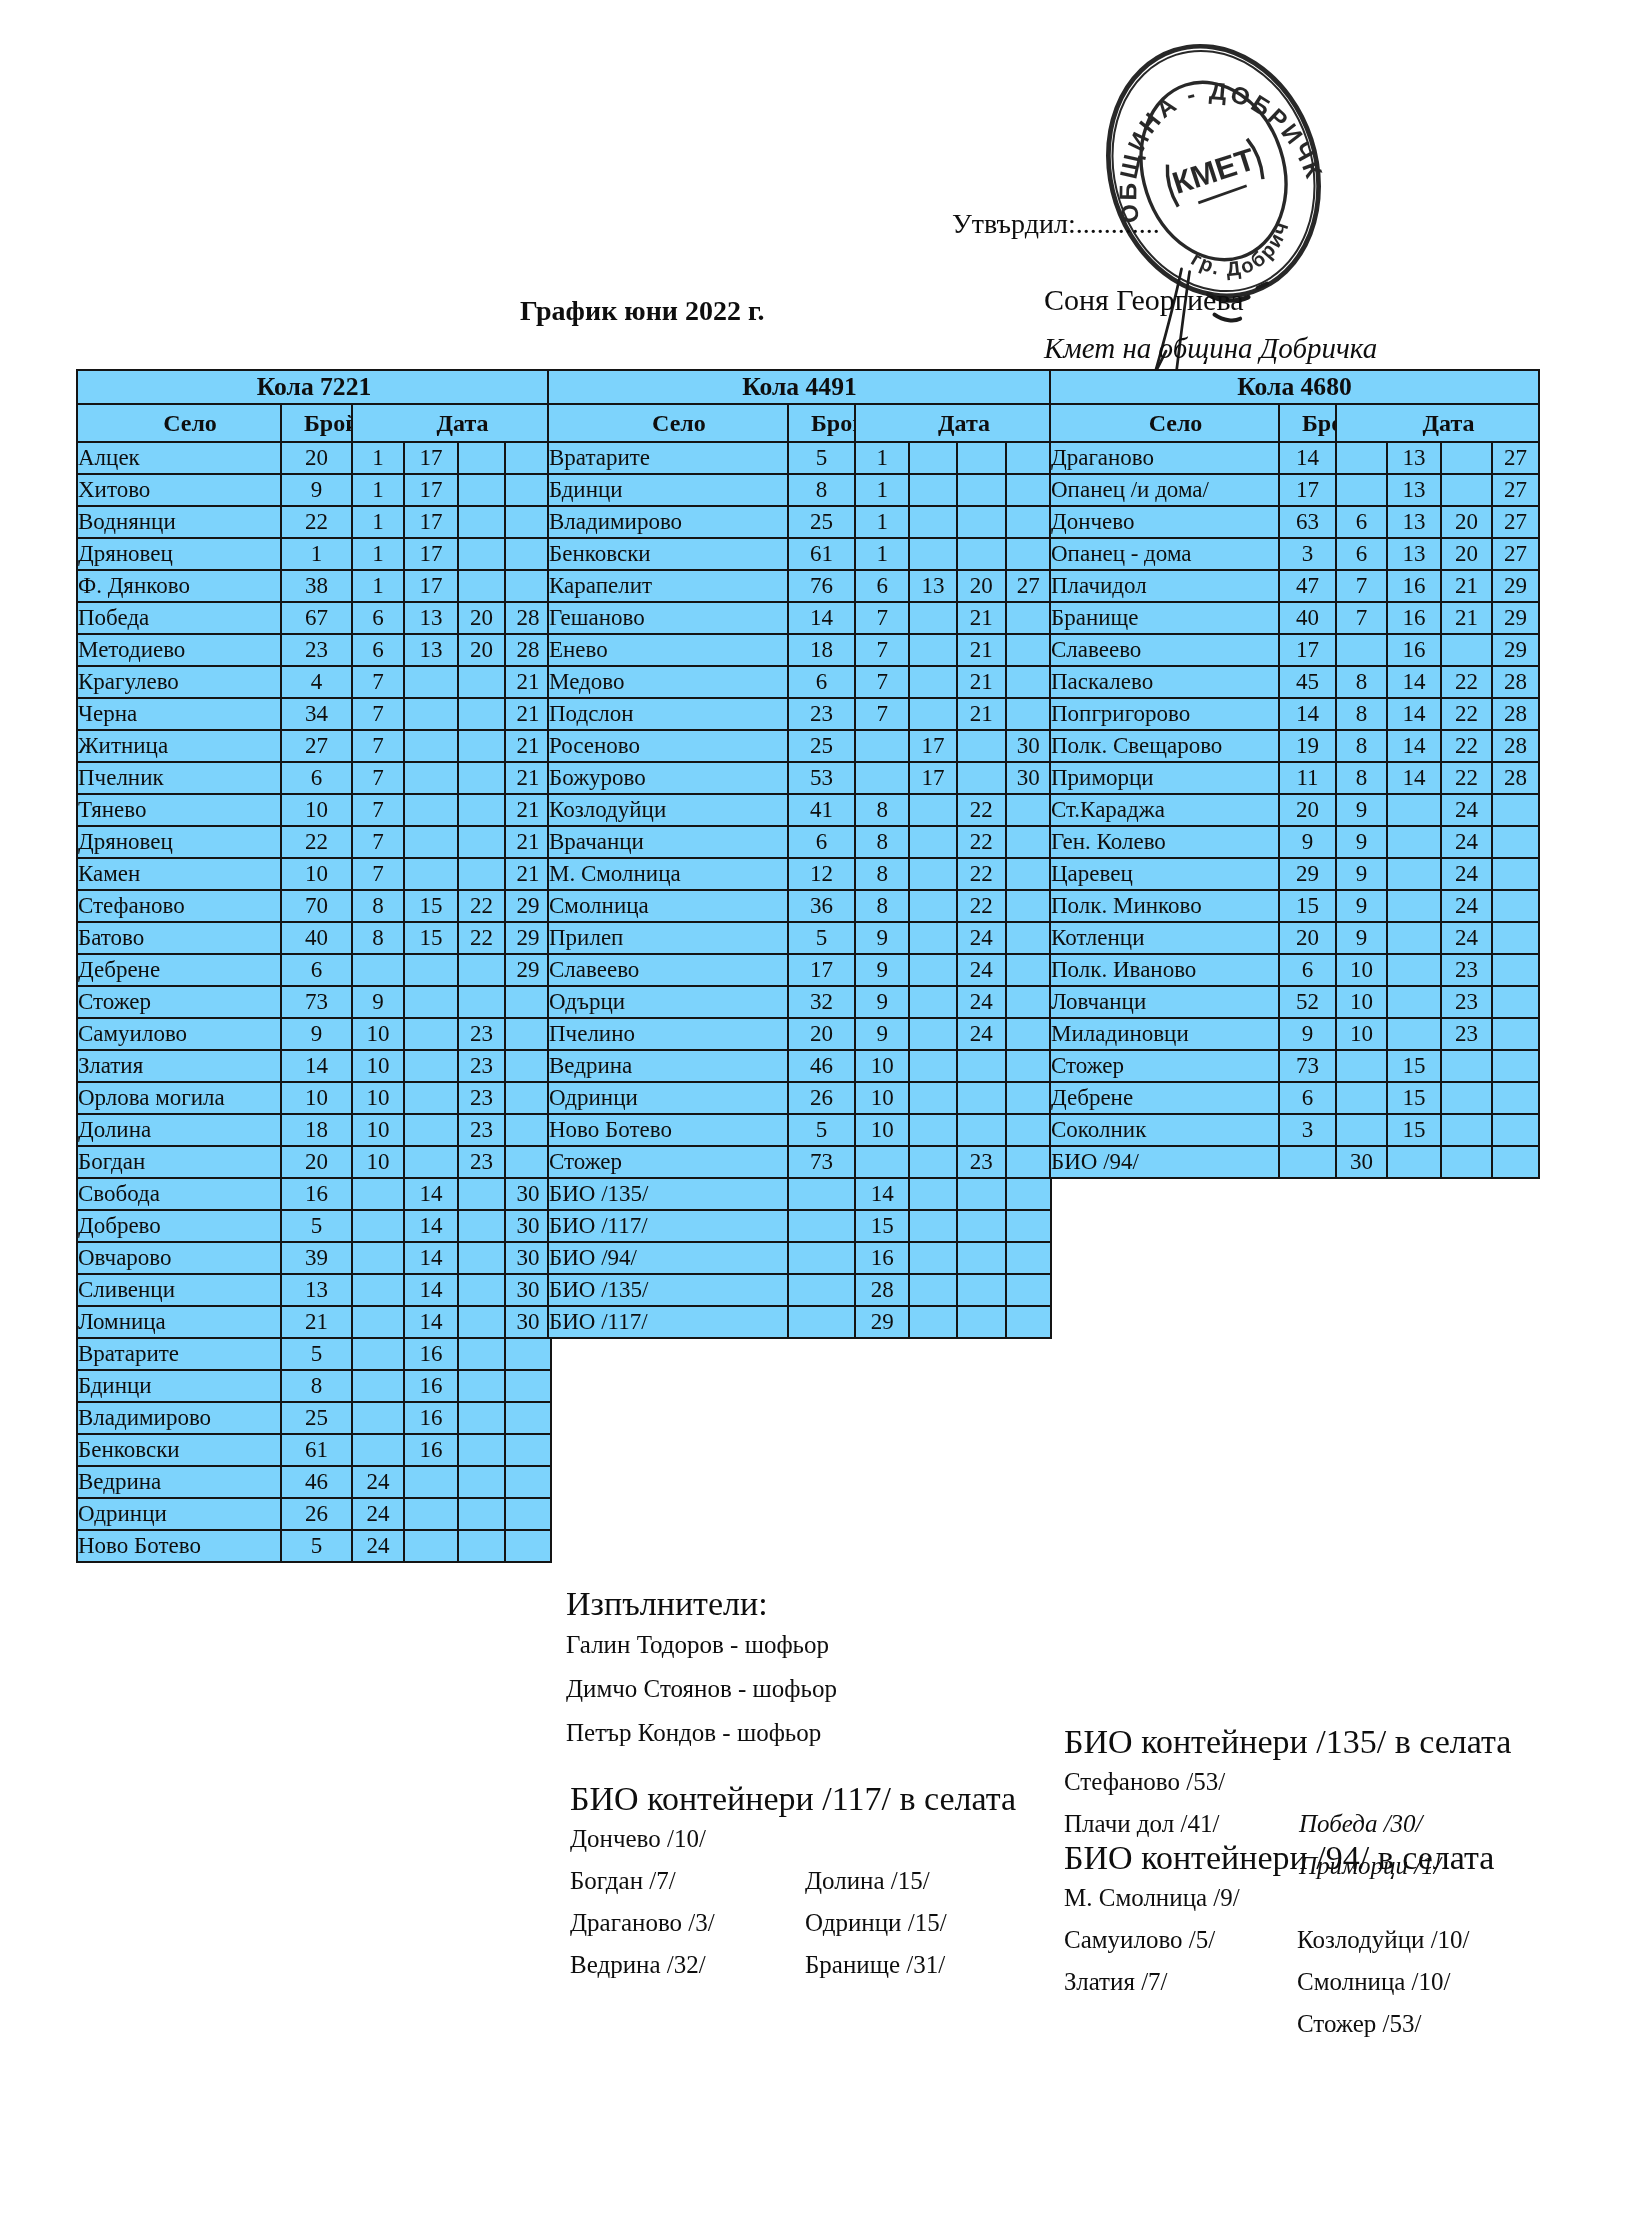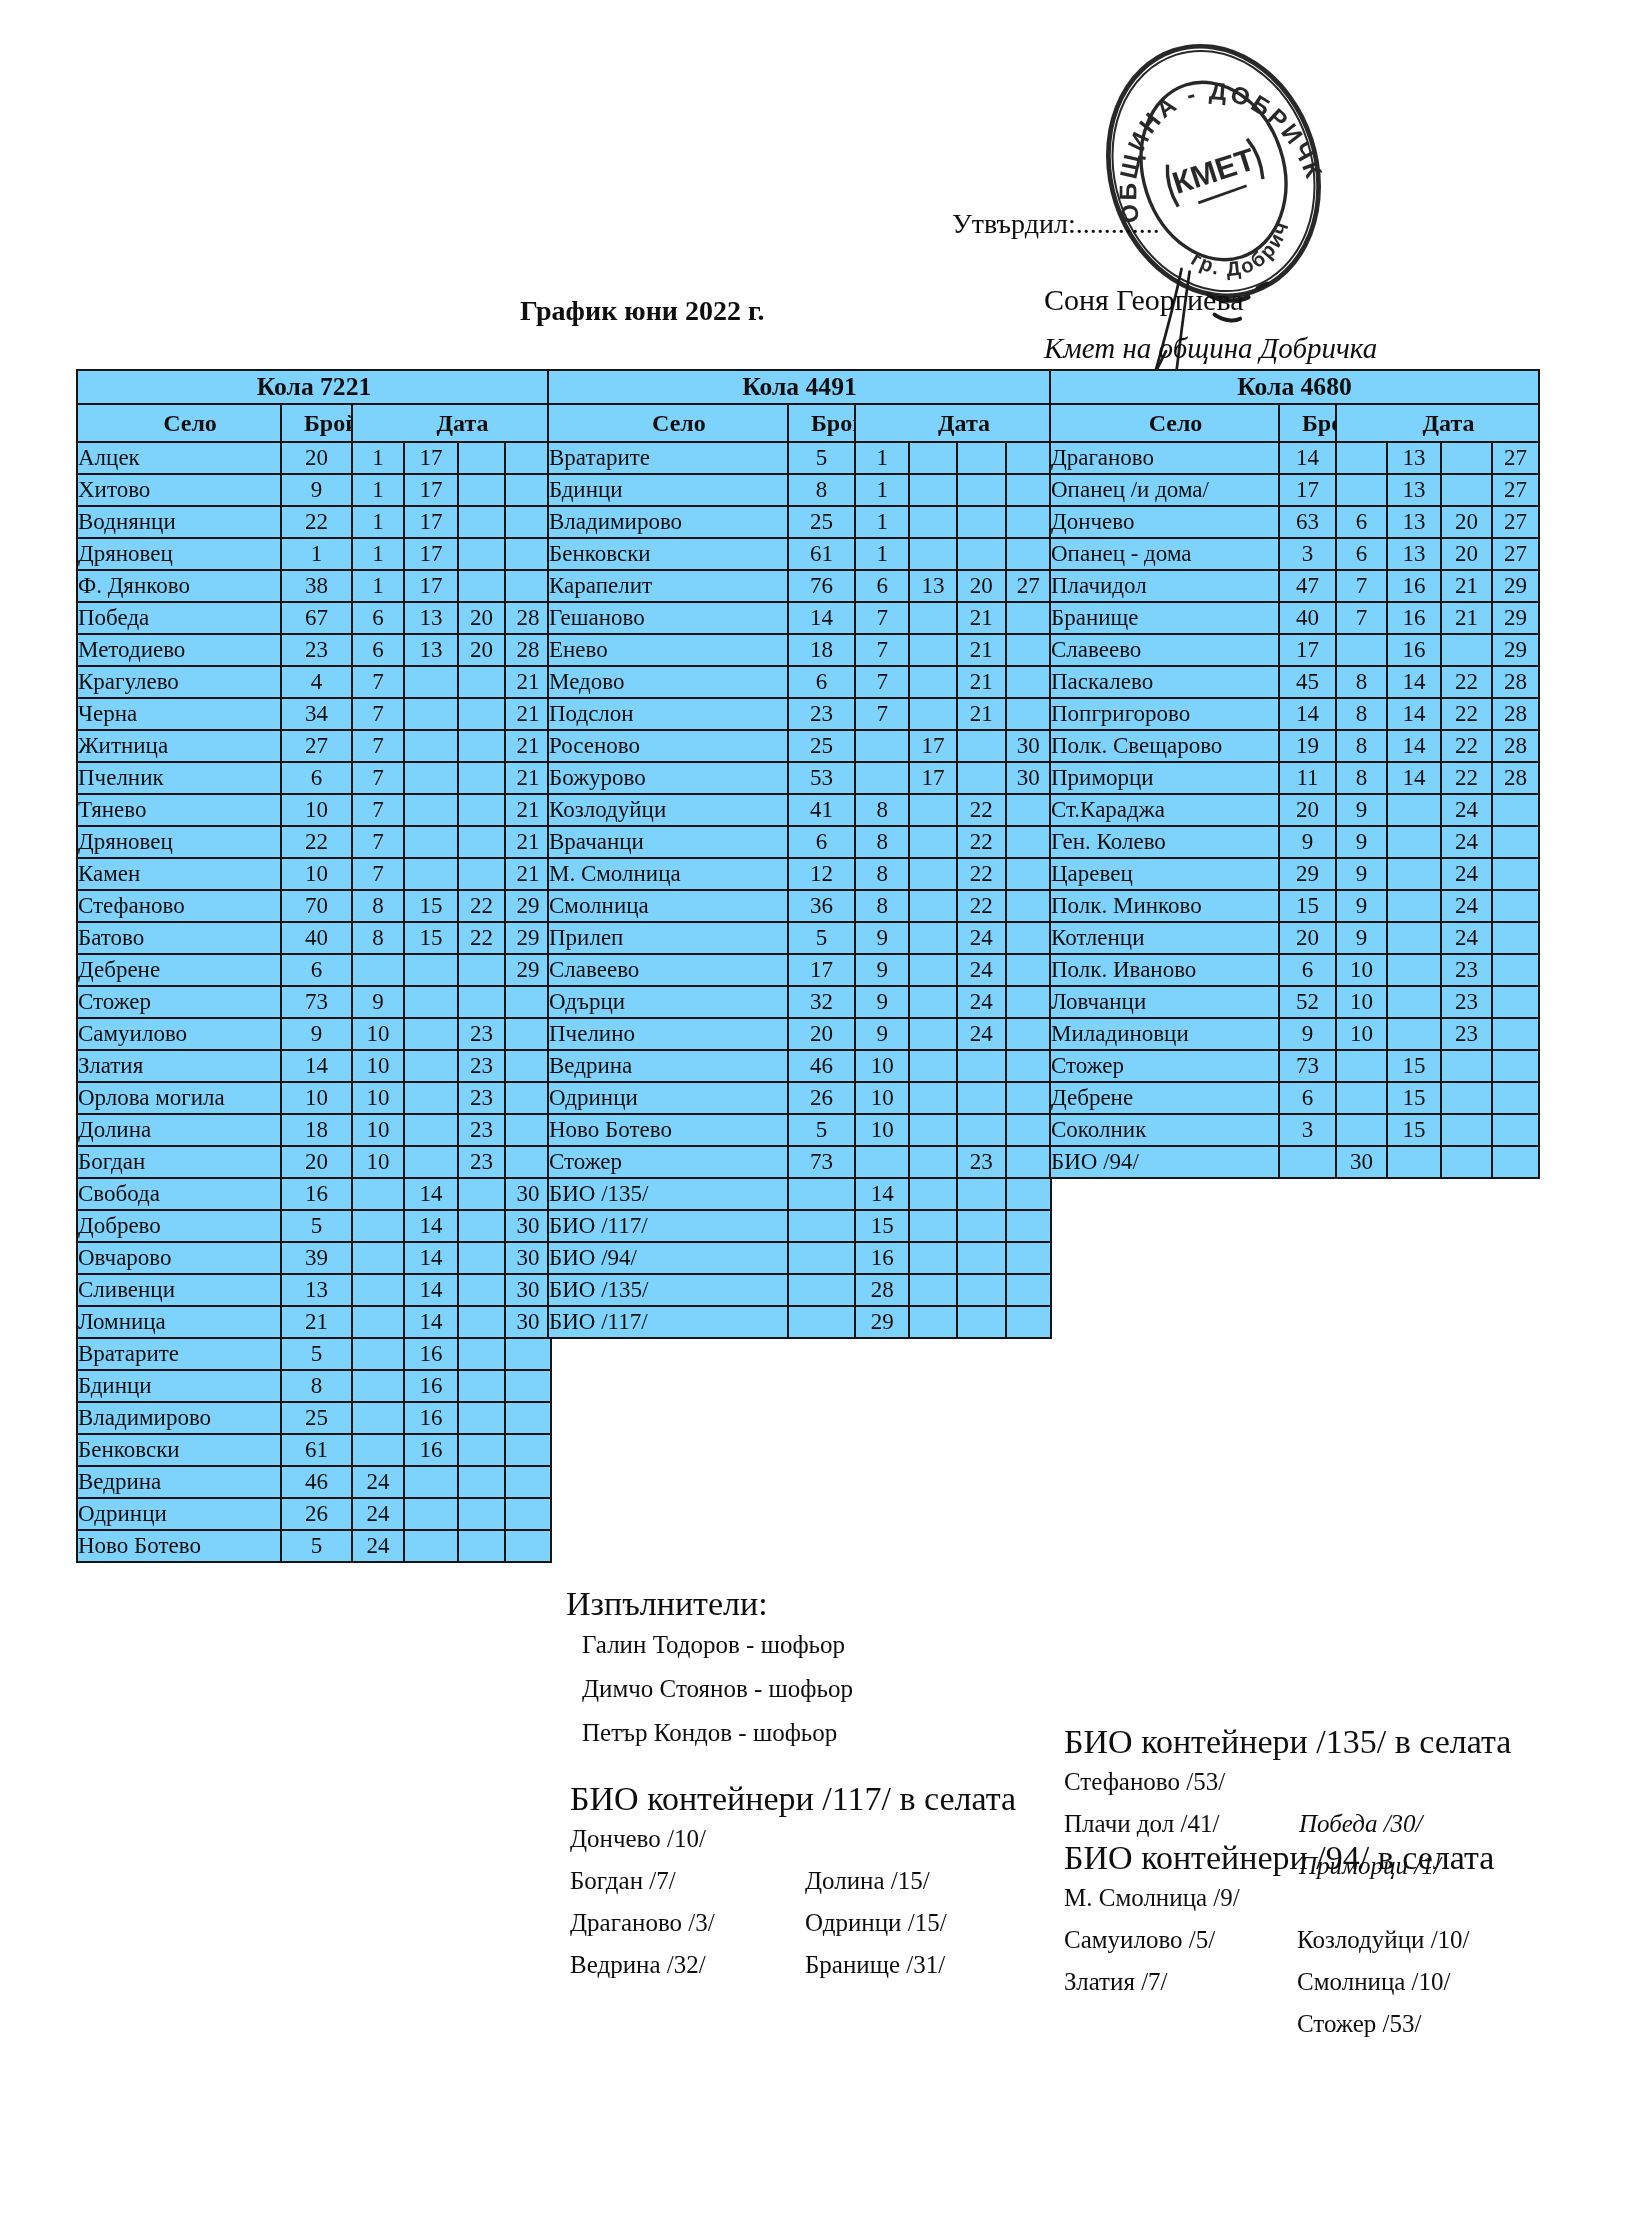--- a/index.html
+++ b/index.html
@@ -22,21 +22,21 @@
   table.sched tbody td{font-size:23px;vertical-align:middle;}
   td.c-name{text-align:left;padding-left:6.7px;}
   td.c-broy,td.c-date{text-align:center;}
   #table-1{left:76px;top:369px;width:473px;}
   #table-2{left:547px;top:369px;width:505px;}
   #table-3{left:1049px;top:369px;width:490px;}
   
   .note-head{font-size:34px;}
   .note-line{font-size:25px;line-height:42px;}
   #executors{left:566px;top:1585px;}
-  #executors .note-line{line-height:44px;margin-left:16px;}
+  #executors .note-line{line-height:44px;}
   .bio-col{display:inline-block;vertical-align:top;}
   #bio-117{left:570px;top:1780px;}
   #bio-117 .bio-col2{position:absolute;left:235px;top:42px;}
   #bio-135{left:1064px;top:1723px;}
   #bio-135 .bio-col2{position:absolute;left:235px;top:42px;font-style:italic;}
   #bio-94{left:1064px;top:1839px;}
   #bio-94 .bio-col2{position:absolute;left:233px;top:42px;}
   .bio-body{position:relative;}
   
   #stamp{left:1088px;top:32px;}

